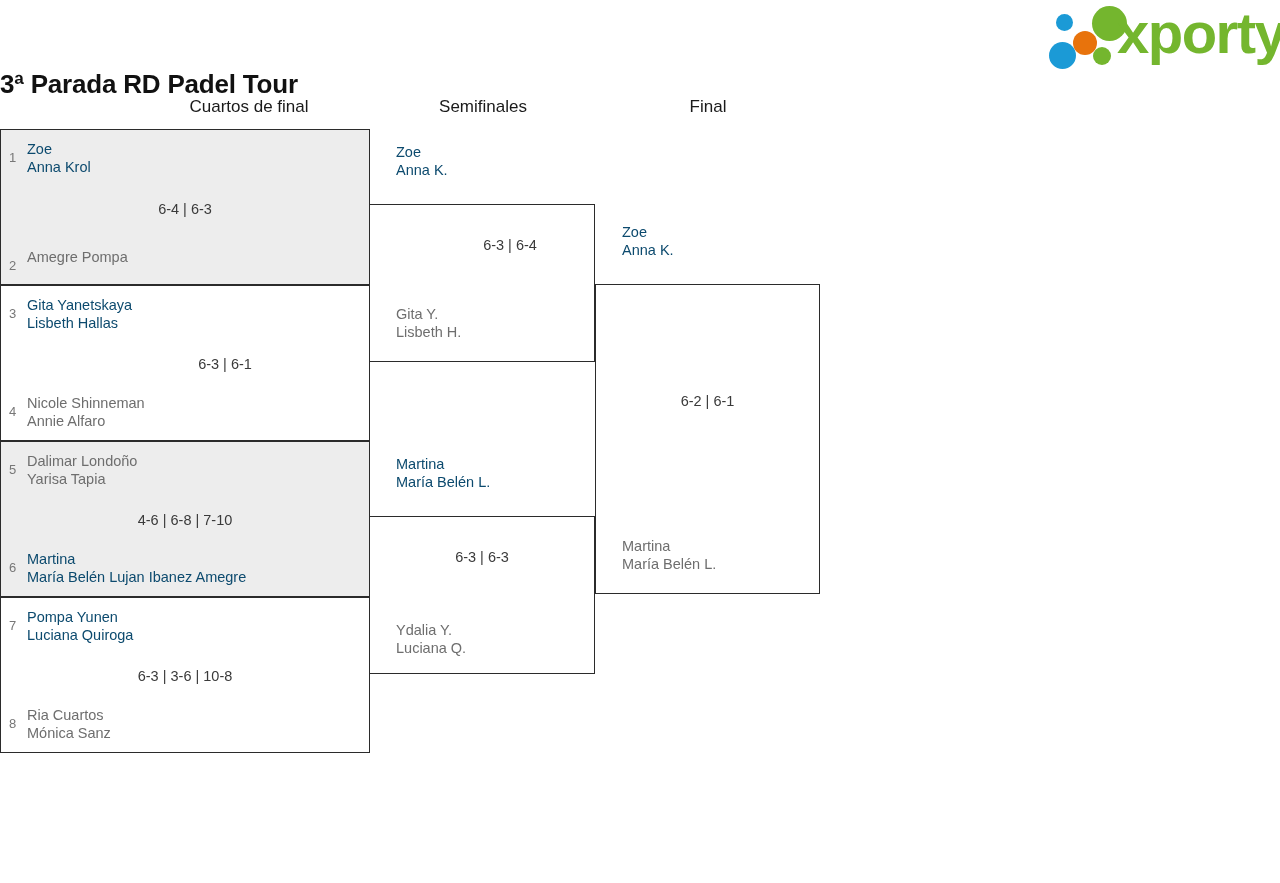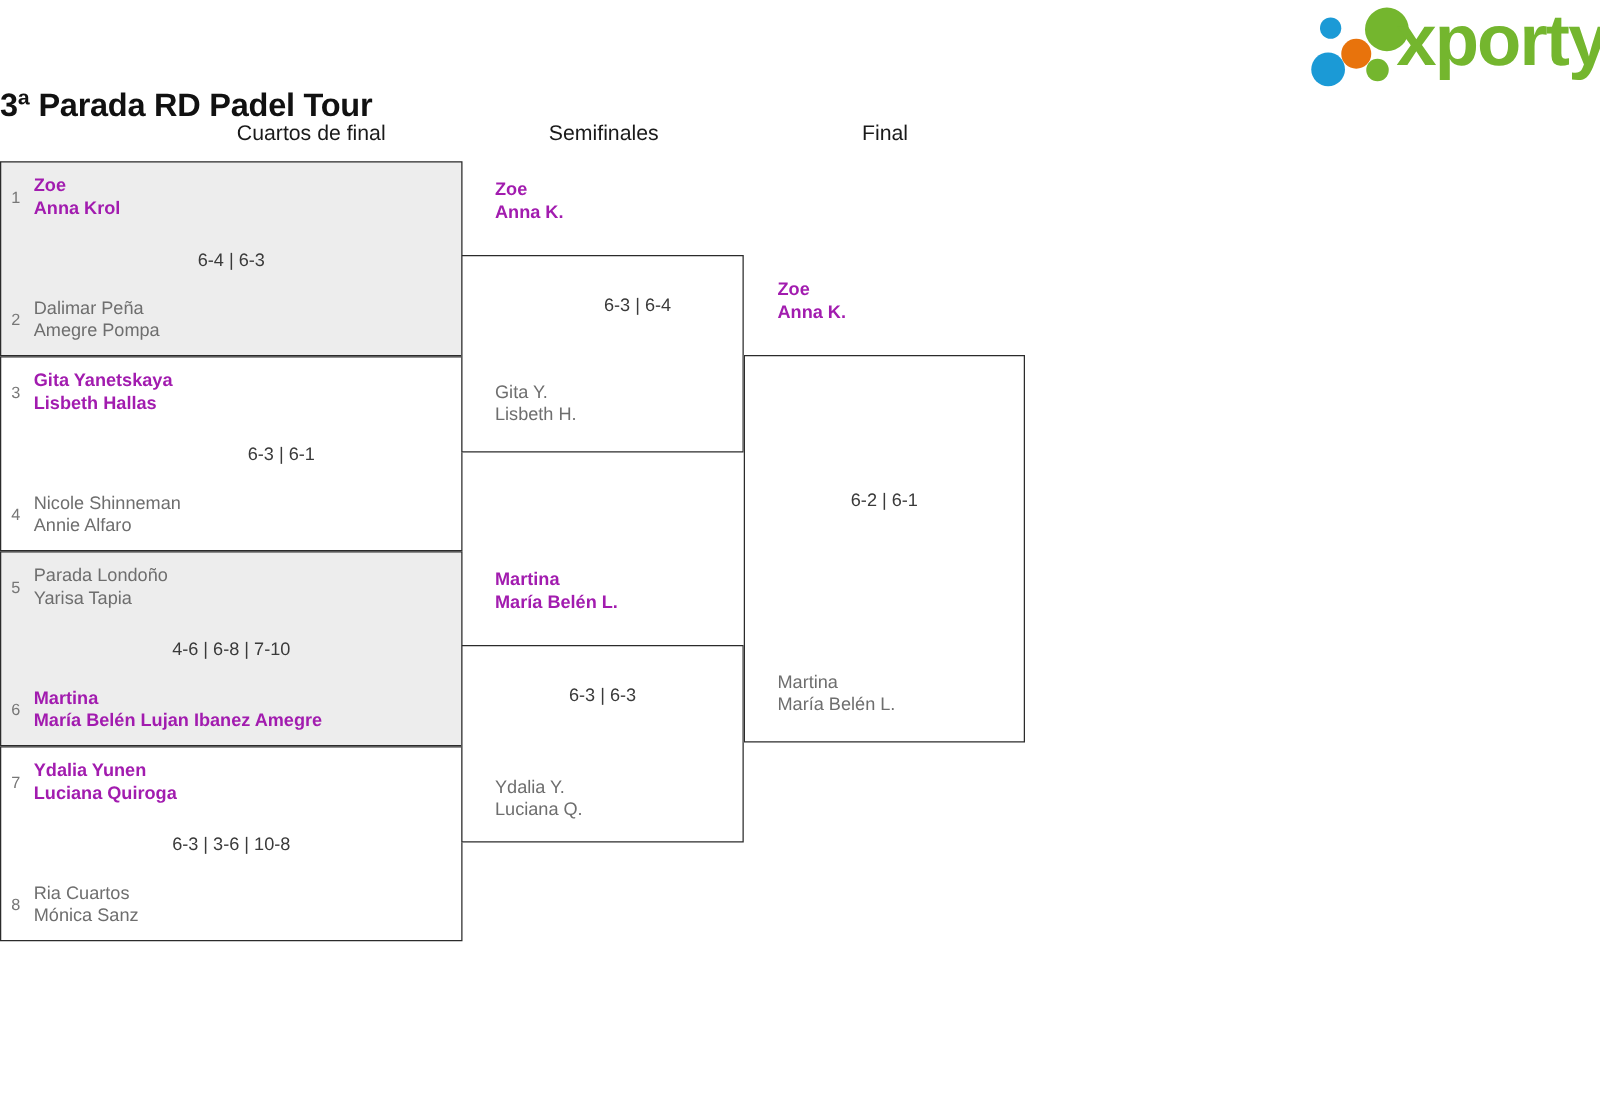--- a/index.html
+++ b/index.html
@@ -119,22 +119,22 @@
   .seed.empty { visibility: hidden; }
 
   .players {
     flex: 1 1 auto;
     font-size: 14.5px;
     line-height: 18px;
     color: #6e6e6e;
     white-space: nowrap;
   }
   .players.winner {
-    color: #a21caf;
-    font-weight: bold;
+    color: #0c4a6e;
+    font-weight: normal;
   }
   .player-line { display: block; }
 
   .score {
     position: absolute;
     left: 0;
     width: 100%;
     text-align: center;
     font-size: 14.5px;
     line-height: 18px;
@@ -176,21 +176,20 @@
       <span class="seed">1</span>
       <span class="players winner">
         <span class="player-line">Zoe</span>
         <span class="player-line">Anna Krol</span>
       </span>
     </div>
     <div class="score" style="top:70px;">6-4 | 6-3</div>
     <div class="team team-bottom">
       <span class="seed">2</span>
       <span class="players">
-        <span class="player-line">Dalimar Peña</span>
         <span class="player-line">Amegre Pompa</span>
       </span>
     </div>
   </div>
 
   <div class="match" style="left:0px; top:285px; width:370px; height:156px;">
     <div class="team team-top">
       <span class="seed">3</span>
       <span class="players winner">
         <span class="player-line">Gita Yanetskaya</span>
@@ -204,39 +203,39 @@
         <span class="player-line">Nicole Shinneman</span>
         <span class="player-line">Annie Alfaro</span>
       </span>
     </div>
   </div>
 
   <div class="match shaded" style="left:0px; top:441px; width:370px; height:156px;">
     <div class="team team-top">
       <span class="seed">5</span>
       <span class="players">
-        <span class="player-line">Parada Londoño</span>
+        <span class="player-line">Dalimar Londoño</span>
         <span class="player-line">Yarisa Tapia</span>
       </span>
     </div>
     <div class="score" style="top:69px;">4-6 | 6-8 | 7-10</div>
     <div class="team team-bottom">
       <span class="seed">6</span>
       <span class="players winner">
         <span class="player-line">Martina</span>
         <span class="player-line">María Belén Lujan Ibanez Amegre</span>
       </span>
     </div>
   </div>
 
   <div class="match" style="left:0px; top:597px; width:370px; height:156px;">
     <div class="team team-top">
       <span class="seed">7</span>
       <span class="players winner">
-        <span class="player-line">Ydalia Yunen</span>
+        <span class="player-line">Pompa Yunen</span>
         <span class="player-line">Luciana Quiroga</span>
       </span>
     </div>
     <div class="score" style="top:69px;">6-3 | 3-6 | 10-8</div>
     <div class="team team-bottom">
       <span class="seed">8</span>
       <span class="players">
         <span class="player-line">Ria Cuartos</span>
         <span class="player-line">Mónica Sanz</span>
       </span>

